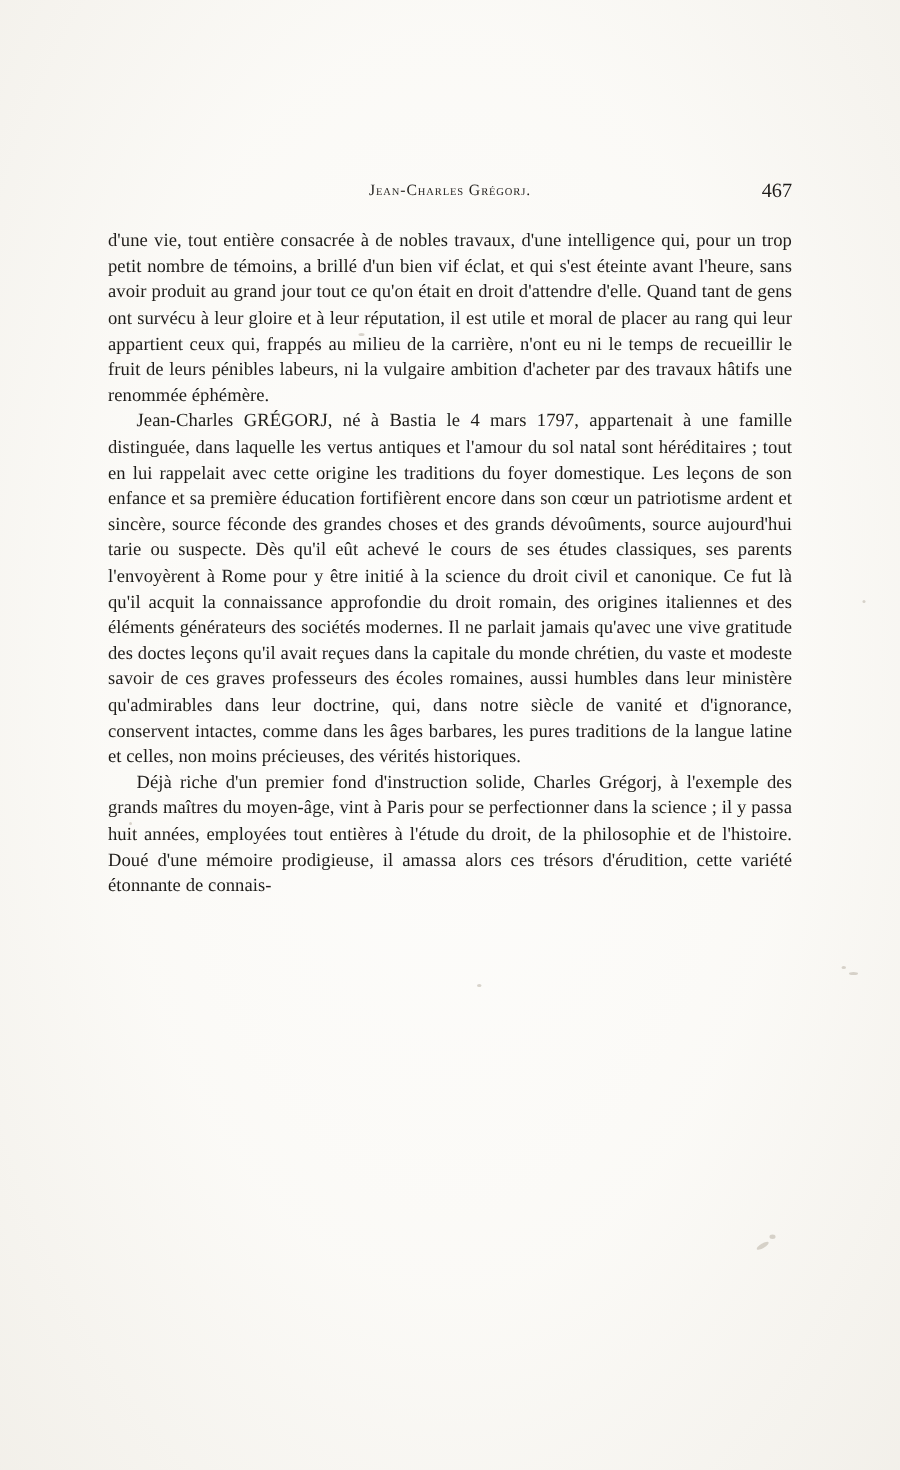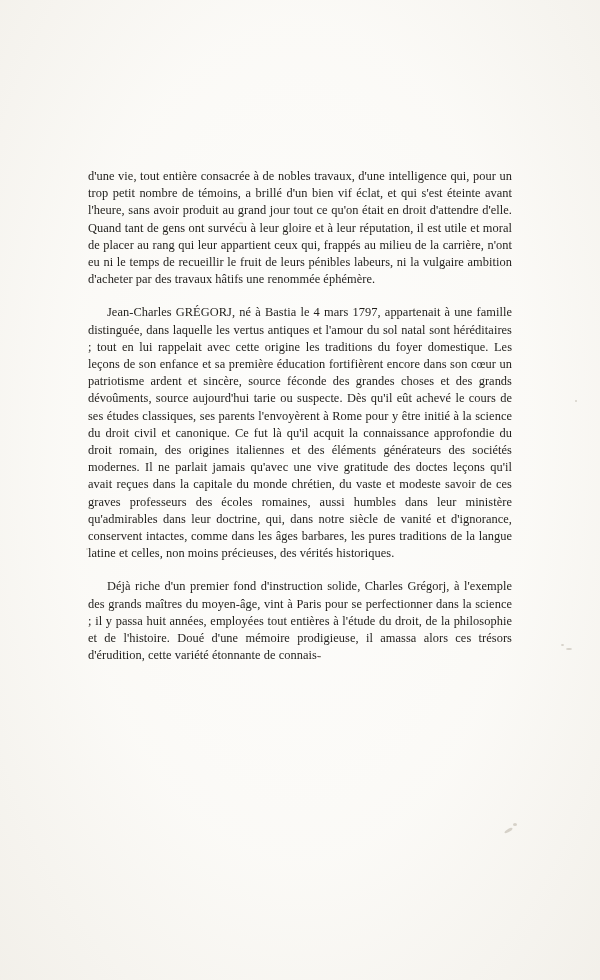--- a/index.html
+++ b/index.html
@@ -58,21 +58,21 @@
     top: 152px;
     left: 72px;
     width: 456px;
     text-align: justify;
     font-size: 12.4px;
     line-height: 17.2px;
     color: #1f1d1a;
     letter-spacing: 0.05px;
   }
   .textblock p {
-    margin: 16px;
+    margin: 0;
     text-indent: 19px;
   }
   .textblock p.first {
     text-indent: 0;
   }
   
   .speck {
     position: absolute;
     background: #b9b2a6;
     opacity: 0.55;
@@ -80,20 +80,24 @@
     pointer-events: none;
   }
 </style>
 </head>
 <body>
 
 <div class="page">
 
   <div class="paper-grain"></div>
 
+  <div class="header">
+    <div class="running-title">Jean-Charles Grégorj.</div>
+    <div class="folio">467</div>
+  </div>
 
   <div class="textblock">
     <p class="first">d'une vie, tout entière consacrée à de nobles travaux, d'une intelligence qui, pour un trop petit nombre de témoins, a brillé d'un bien vif éclat, et qui s'est éteinte avant l'heure, sans avoir produit au grand jour tout ce qu'on était en droit d'attendre d'elle. Quand tant de gens ont survécu à leur gloire et à leur réputation, il est utile et moral de placer au rang qui leur appartient ceux qui, frappés au milieu de la carrière, n'ont eu ni le temps de recueillir le fruit de leurs pénibles labeurs, ni la vulgaire ambition d'acheter par des travaux hâtifs une renommée éphémère.</p>
     <p>Jean-Charles GRÉGORJ, né à Bastia le 4 mars 1797, appartenait à une famille distinguée, dans laquelle les vertus antiques et l'amour du sol natal sont héréditaires ; tout en lui rappelait avec cette origine les traditions du foyer domestique. Les leçons de son enfance et sa première éducation fortifièrent encore dans son cœur un patriotisme ardent et sincère, source féconde des grandes choses et des grands dévoûments, source aujourd'hui tarie ou suspecte. Dès qu'il eût achevé le cours de ses études classiques, ses parents l'envoyèrent à Rome pour y être initié à la science du droit civil et canonique. Ce fut là qu'il acquit la connaissance approfondie du droit romain, des origines italiennes et des éléments générateurs des sociétés modernes. Il ne parlait jamais qu'avec une vive gratitude des doctes leçons qu'il avait reçues dans la capitale du monde chrétien, du vaste et modeste savoir de ces graves professeurs des écoles romaines, aussi humbles dans leur ministère qu'admirables dans leur doctrine, qui, dans notre siècle de vanité et d'ignorance, conservent intactes, comme dans les âges barbares, les pures traditions de la langue latine et celles, non moins précieuses, des vérités historiques.</p>
     <p>Déjà riche d'un premier fond d'instruction solide, Charles Grégorj, à l'exemple des grands maîtres du moyen-âge, vint à Paris pour se perfectionner dans la science ; il y passa huit années, employées tout entières à l'étude du droit, de la philosophie et de l'histoire. Doué d'une mémoire prodigieuse, il amassa alors ces trésors d'érudition, cette variété étonnante de connais-</p>
   </div>
 
   <span class="speck" style="left:86px;  top:548px; width:2px;  height:2px;"></span>
   <span class="speck" style="left:561px; top:644px; width:3px;  height:2px;"></span>
   <span class="speck" style="left:566px; top:648px; width:6px;  height:2px;"></span>

